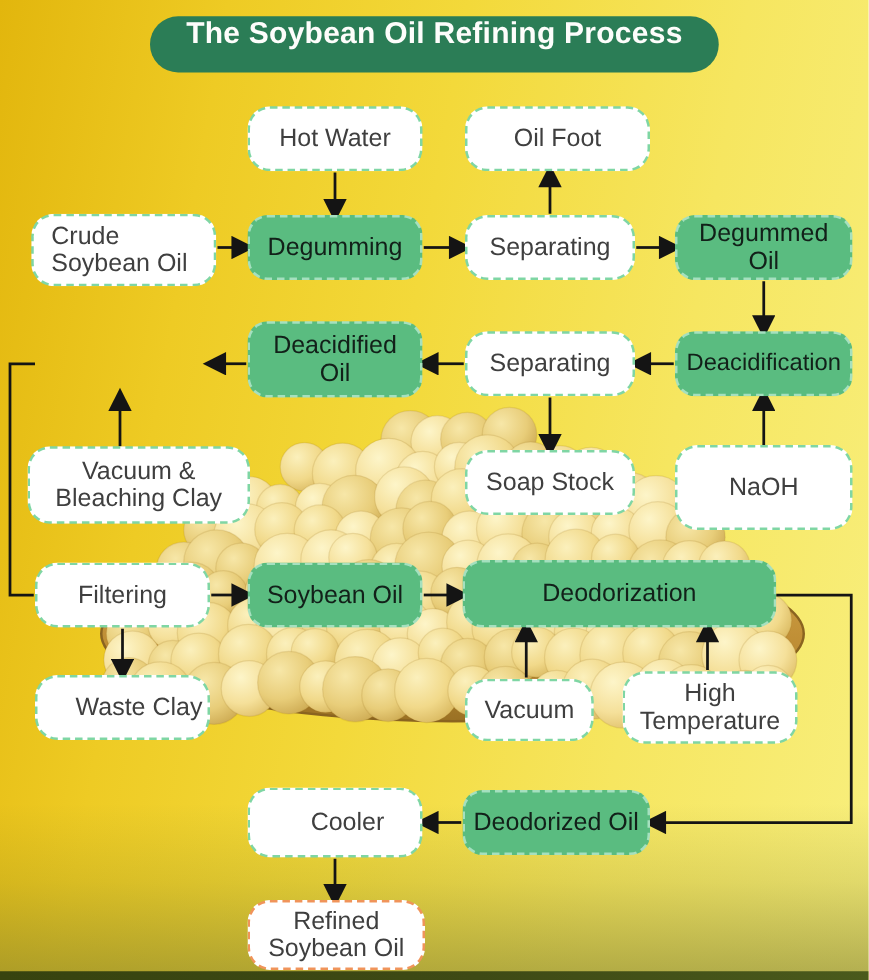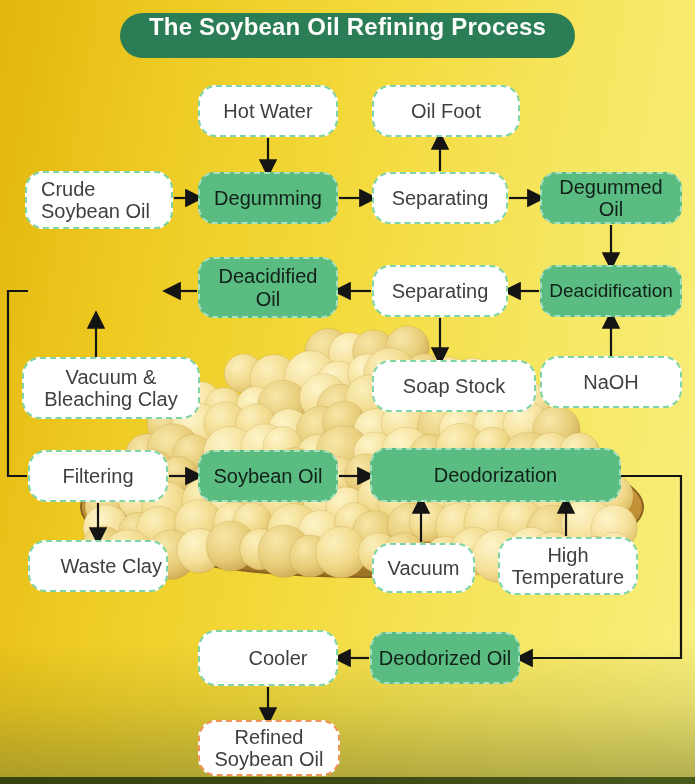--- a/index.html
+++ b/index.html
@@ -264,24 +264,24 @@
   <div class="node" style="left:372px;top:265px;width:136px;height:52px;">
       <span>Separating</span>
     </div>
   <div class="node green" style="left:540px;top:265px;width:142px;height:52px;font-size:19px;">
       <span>Deacidification</span>
     </div>
 
   <div class="node" style="left:22px;top:357px;width:178px;height:62px;">
       <span>Vacuum &amp; Bleaching Clay</span>
     </div>
-  <div class="node" style="left:372px;top:360px;width:164px;height:52px;">
+  <div class="node" style="left:372px;top:360px;width:136px;height:52px;">
       <span>Soap Stock</span>
     </div>
-  <div class="node" style="left:540px;top:356px;width:142px;height:52px;">
+  <div class="node" style="left:540px;top:356px;width:142px;height:68px;">
       <span>NaOH</span>
     </div>
 
   <div class="node" style="left:28px;top:450px;width:140px;height:52px;">
       <span>Filtering</span>
     </div>
   <div class="node green" style="left:198px;top:450px;width:140px;height:52px;">
       <span>Soybean Oil</span>
     </div>
   <div class="node green" style="left:370px;top:448px;width:251px;height:54px;">

